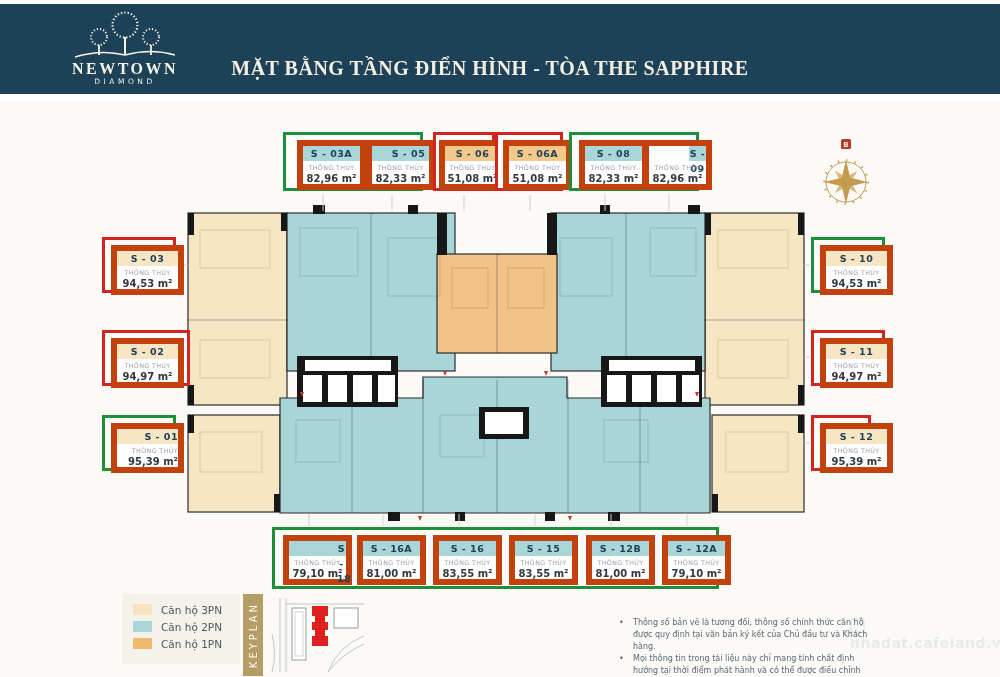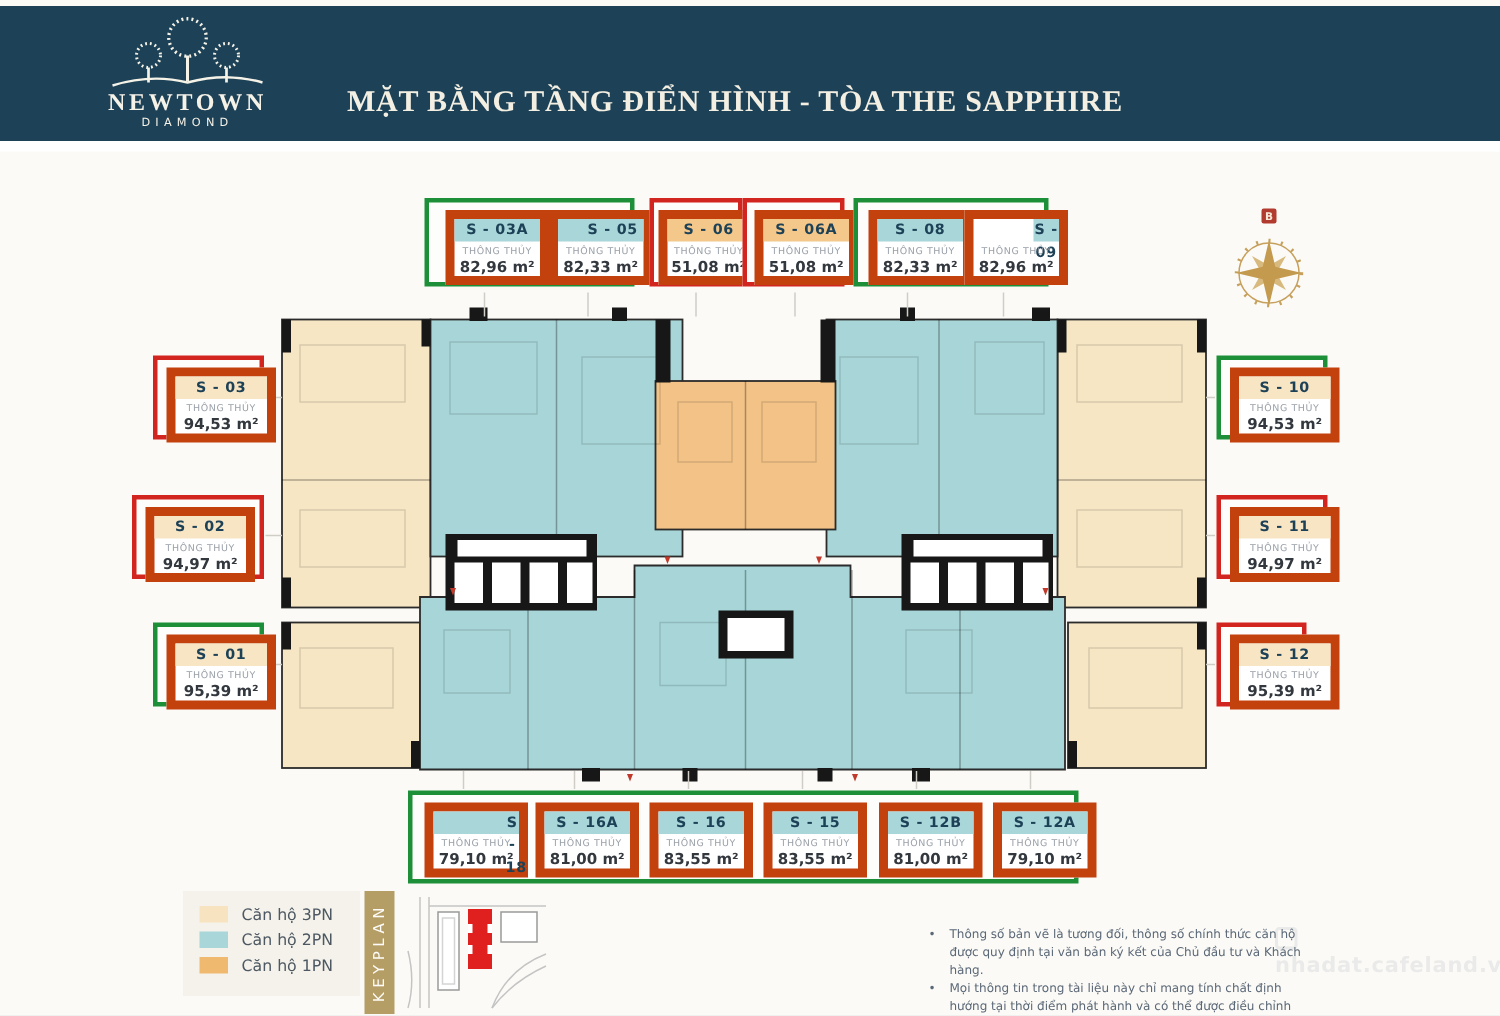--- a/index.html
+++ b/index.html
@@ -238,29 +238,29 @@
           <div class="unit-area">82,96 m²</div>
         </div>
       </div>
       <div class="unit-group b-red" style="left: 102px; top: 237px; width: 74px; height: 56px;">
         <div class="unit-card" style="left: 6px; width: 61px;">
           <div class="unit-card-header" style="background: rgb(247, 229, 195);">S - 03</div>
           <div class="unit-spec">THÔNG THỦY</div>
           <div class="unit-area">94,53 m²</div>
         </div>
       </div>
-      <div class="unit-group b-red" style="left: 88px; top: 330px; width: 88px; height: 56px;">
+      <div class="unit-group b-red" style="left: 102px; top: 330px; width: 88px; height: 56px;">
         <div class="unit-card" style="left: 6px; width: 61px;">
           <div class="unit-card-header" style="background: rgb(247, 229, 195);">S - 02</div>
           <div class="unit-spec">THÔNG THỦY</div>
           <div class="unit-area">94,97 m²</div>
         </div>
       </div>
       <div class="unit-group b-green" style="left: 102px; top: 415px; width: 74px; height: 56px;">
-        <div class="unit-card" style="left: 6px; width: 61px;">
+        <div class="unit-card" style="left: 6px; width: 61px; text-align: right;">
           <div class="unit-card-header" style="background: rgb(247, 229, 195);">S - 01</div>
           <div class="unit-spec">THÔNG THỦY</div>
           <div class="unit-area">95,39 m²</div>
         </div>
       </div>
       <div class="unit-group b-green" style="left: 811px; top: 237px; width: 74px; height: 56px;">
         <div class="unit-card" style="left: 6px; width: 61px;">
           <div class="unit-card-header" style="background: rgb(247, 229, 195);">S - 10</div>
           <div class="unit-spec">THÔNG THỦY</div>
           <div class="unit-area">94,53 m²</div>

